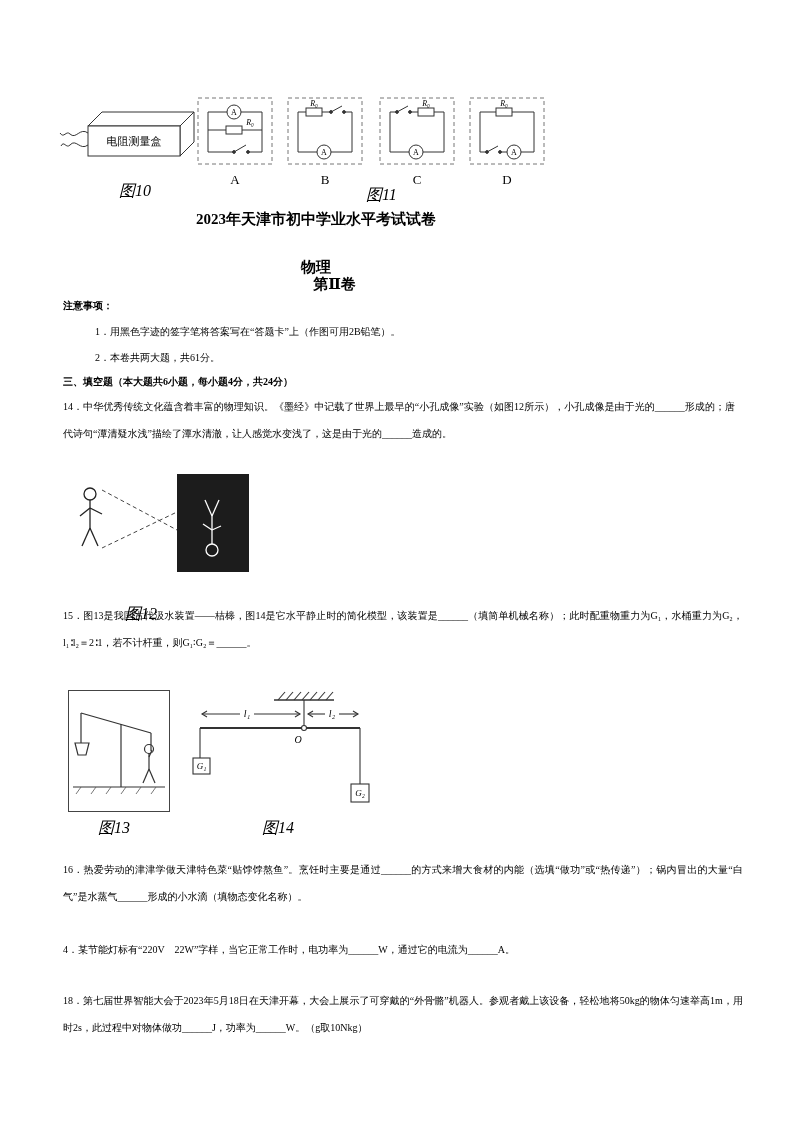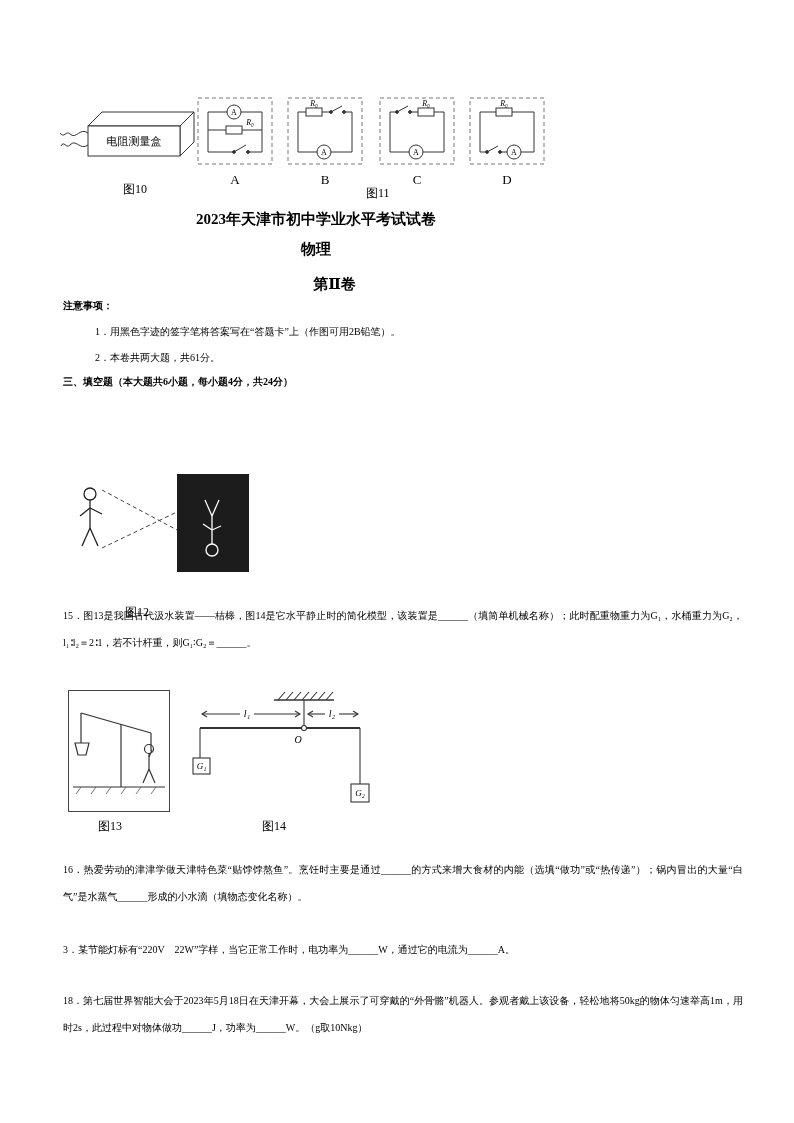--- a/index.html
+++ b/index.html
@@ -5,21 +5,21 @@
   * { margin:0; padding:0; box-sizing:border-box; }
   html, body { background:#ffffff; }
   .page {
     position:relative; width:794px; height:1123px; background:#fff; color:#000;
     font-family:"Liberation Serif","DejaVu Serif",serif; overflow:hidden;
   }
   .abs { position:absolute; }
   .bold { font-weight:bold; }
   .title-line { width:632px; font-size:15px; font-weight:bold; text-align:center; }
   .body-text { font-size:10px; line-height:27px; text-align:justify; }
-  .caption { font-size:12px; }
+  .caption { font-size:16px;font-style:italic; }
   .opt-label { font-size:13px; text-align:center; margin-top:4px; }
   svg { display:block; }
   svg text { font-family:"Liberation Serif","DejaVu Serif",serif; }
   .fig-box { border:1px solid #444; background:#fff; }
 </style>
 </head>
 <body>
 
 <div class="page">
 
@@ -126,29 +126,30 @@
       </g>
       <text x="36" y="10" font-size="8" font-style="italic" text-anchor="middle" fill="#000">R₀</text>
       <text x="46" y="59" font-size="8" text-anchor="middle" fill="#000">A</text>
     </svg>
     <div class="opt-label">D</div>
   </div>
 
   <div class="abs caption" style="left:366px; top:185px;">图11</div>
 
   <div class="abs title-line" style="left:0; top:210px;">2023年天津市初中学业水平考试试卷</div>
-  <div class="abs title-line" style="left:0; top:240px;">物理</div>
+  <div class="abs title-line" style="left:0; top:258px;">物理</div>
   <div class="abs title-line" style="left:0; top:275px;padding-left:37px;">第Ⅱ卷</div>
 
   <div class="abs body-text bold" style="left:63px; top:292px;">注意事项：</div>
   <div class="abs body-text" style="left:95px; top:318px; width:640px;">1．用黑色字迹的签字笔将答案写在“答题卡”上（作图可用2B铅笔）。</div>
   <div class="abs body-text" style="left:95px; top:344px; width:640px;">2．本卷共两大题，共61分。</div>
 
   <div class="abs body-text bold" style="left:63px; top:368px; width:672px;">三、填空题（本大题共6小题，每小题4分，共24分）</div>
 
+  <div class="abs body-text" style="left:63px; top:393px; width:672px;">14．中华优秀传统文化蕴含着丰富的物理知识。《墨经》中记载了世界上最早的“小孔成像”实验（如图12所示），小孔成像是由于光的______形成的；唐代诗句“潭清疑水浅”描绘了潭水清澈，让人感觉水变浅了，这是由于光的______造成的。</div>
 
   <div class="abs" style="left:62px; top:468px;">
     <svg width="190" height="110" viewBox="0 0 190 110">
       <g stroke="#222" fill="none" stroke-width="1.3">
         <circle cx="28" cy="26" r="6"></circle>
         <path d="M28,32 V60"></path>
         <path d="M28,40 L18,48"></path>
           <path d="M28,40 L40,46"></path>
         <path d="M28,60 L20,78"></path>
           <path d="M28,60 L36,78"></path>
@@ -230,17 +231,17 @@
       <text x="140" y="31" font-size="10" font-style="italic" text-anchor="middle" fill="#000">l₂</text>
       <text x="106" y="57" font-size="10" font-style="italic" text-anchor="middle" fill="#000">O</text>
       <text x="9.5" y="83" font-size="9" font-style="italic" text-anchor="middle" fill="#000">G₁</text>
       <text x="168" y="110" font-size="9" font-style="italic" text-anchor="middle" fill="#000">G₂</text>
     </svg>
   </div>
   <div class="abs caption" style="left:262px; top:818px;">图14</div>
 
   <div class="abs body-text" style="left:63px; top:856px; width:680px;">16．热爱劳动的津津学做天津特色菜“贴饽饽熬鱼”。烹饪时主要是通过______的方式来增大食材的内能（选填“做功”或“热传递”）；锅内冒出的大量“白气”是水蒸气______形成的小水滴（填物态变化名称）。</div>
 
-  <div class="abs body-text" style="left:63px; top:936px; width:680px;">3．某节能灯标有“220V　22W”字样，当它正常工作时，电功率为______W，通过它的电流为______A。</div>
+  <div class="abs body-text" style="left:63px; top:936px; width:680px;">4．某节能灯标有“220V　22W”字样，当它正常工作时，电功率为______W，通过它的电流为______A。</div>
 
   <div class="abs body-text" style="left:63px; top:962px; width:680px;margin-top:25px;">18．第七届世界智能大会于2023年5月18日在天津开幕，大会上展示了可穿戴的“外骨骼”机器人。参观者戴上该设备，轻松地将50kg的物体匀速举高1m，用时2s，此过程中对物体做功______J，功率为______W。（g取10Nkg）</div>
 
 </div>
 
 </body></html>

